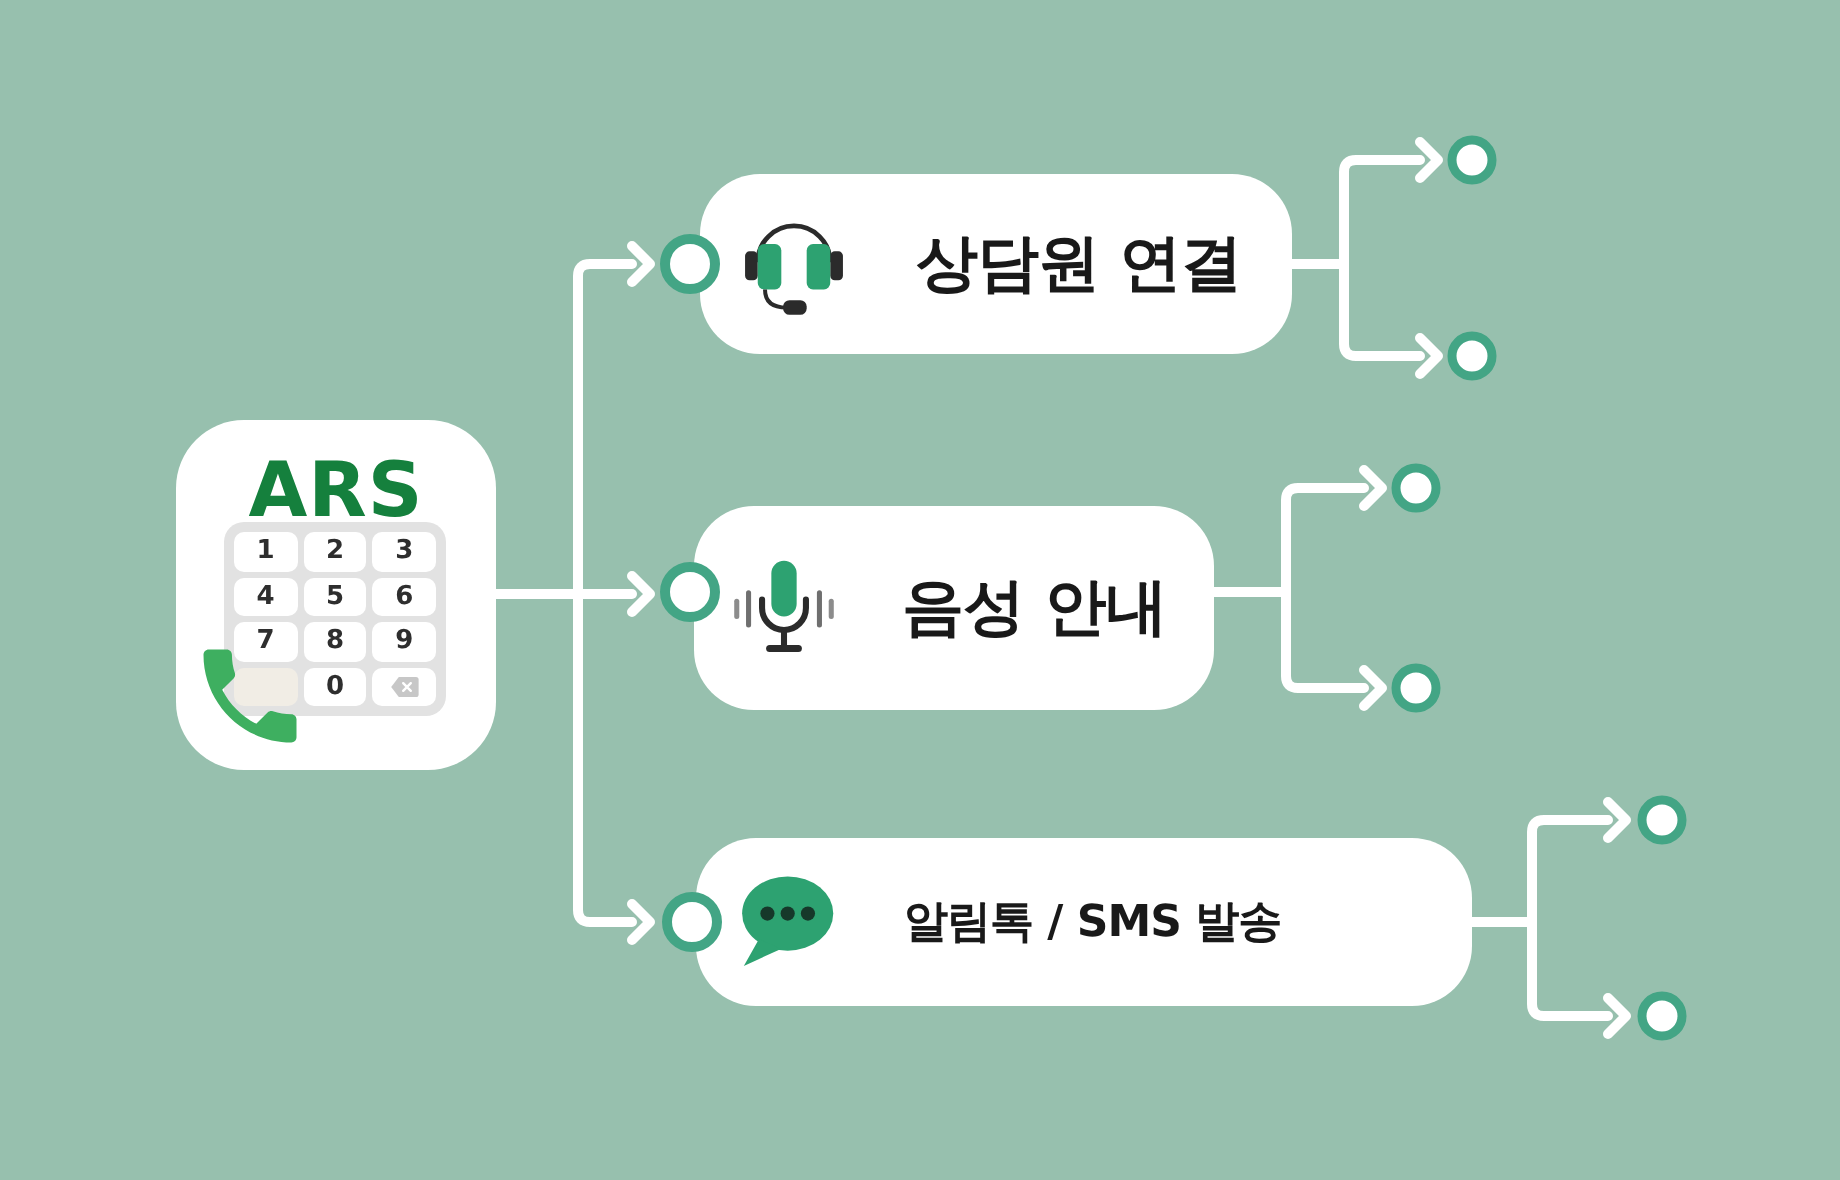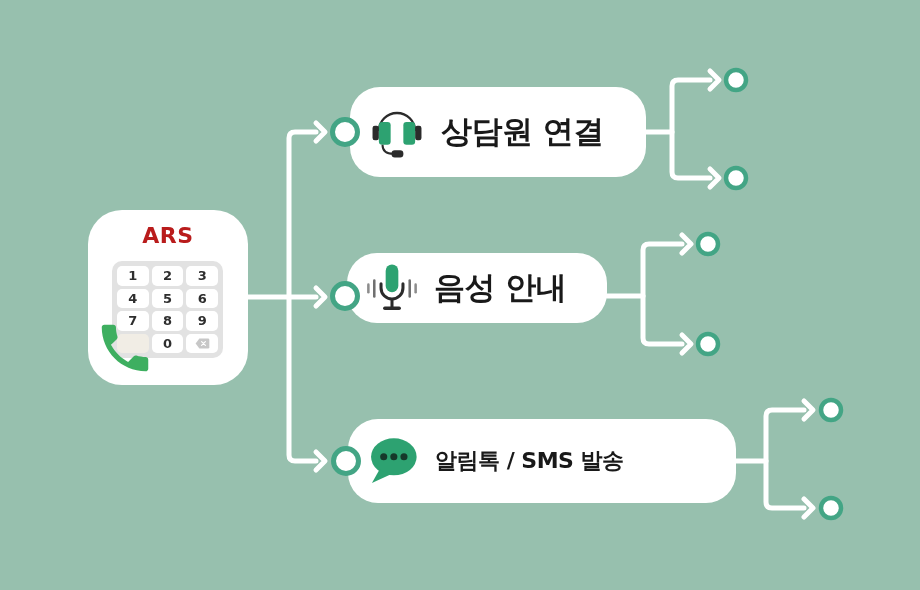--- a/index.html
+++ b/index.html
@@ -17,32 +17,32 @@
   .stage{
     position:relative;width:920px;height:590px;background:var(--bg);
     overflow:hidden;font-family:"DejaVu Sans","Liberation Sans",sans-serif;
   }
   svg.wires{position:absolute;left:0;top:0;z-index:3;pointer-events:none;}
   .wire{fill:none;stroke:var(--line);stroke-width:5;stroke-linecap:round;stroke-linejoin:round;}
   .node{fill:#fff;stroke:var(--ring);stroke-width:5;}
   .dot{fill:#fff;stroke:var(--ring);stroke-width:4.5;}
   .card{position:absolute;background:var(--card);z-index:2;}
   .ars{left:88px;top:210px;width:160px;height:175px;border-radius:34px;}
-  .ars-title{margin-top:13px;text-align:center;font-size:22px;font-weight:800;
-    color:#b91c1c;letter-spacing:.5px;}
+  .ars-title{margin-top:13px;text-align:center;font-size:38px;font-weight:800;
+    color:#15803d;letter-spacing:.5px;}
   .keypad{position:absolute;left:24px;top:51px;width:111px;height:97px;
     background:var(--keypad);border-radius:10px;padding:5px;box-sizing:border-box;
     display:grid;grid-template-columns:repeat(3,1fr);grid-template-rows:repeat(4,1fr);gap:3px;}
   .key{background:#fff;border-radius:5px;display:flex;align-items:center;justify-content:center;
     font-size:13px;font-weight:600;color:#2e2e2e;line-height:1;}
   .key.blank{background:var(--blank);}
   .phone-wrap{position:absolute;left:6px;top:107px;width:62px;height:62px;z-index:4;}
-  .branch{display:flex;align-items:center;padding-left:18px;gap:15px;box-sizing:border-box;}
+  .branch{display:flex;align-items:center;padding-left:18px;gap:32px;box-sizing:border-box;}
   .b1{left:350px;top:87px;width:296px;height:90px;border-radius:30px;}
-  .b2{left:347px;top:253px;width:260px;height:70px;border-radius:30px;}
+  .b2{left:347px;top:253px;width:260px;height:102px;border-radius:30px;}
   .b3{left:348px;top:419px;width:388px;height:84px;border-radius:30px;}
   .branch .label{font-size:31px;font-weight:700;color:#191919;white-space:nowrap;letter-spacing:-0.5px;}
   .b3 .label{font-size:22px;}
   .icon58{width:58px;height:58px;flex:0 0 auto;}
   .icon54{width:54px;height:54px;flex:0 0 auto;}
 </style>
 </head>
 <body>
 
 <div class="stage">

